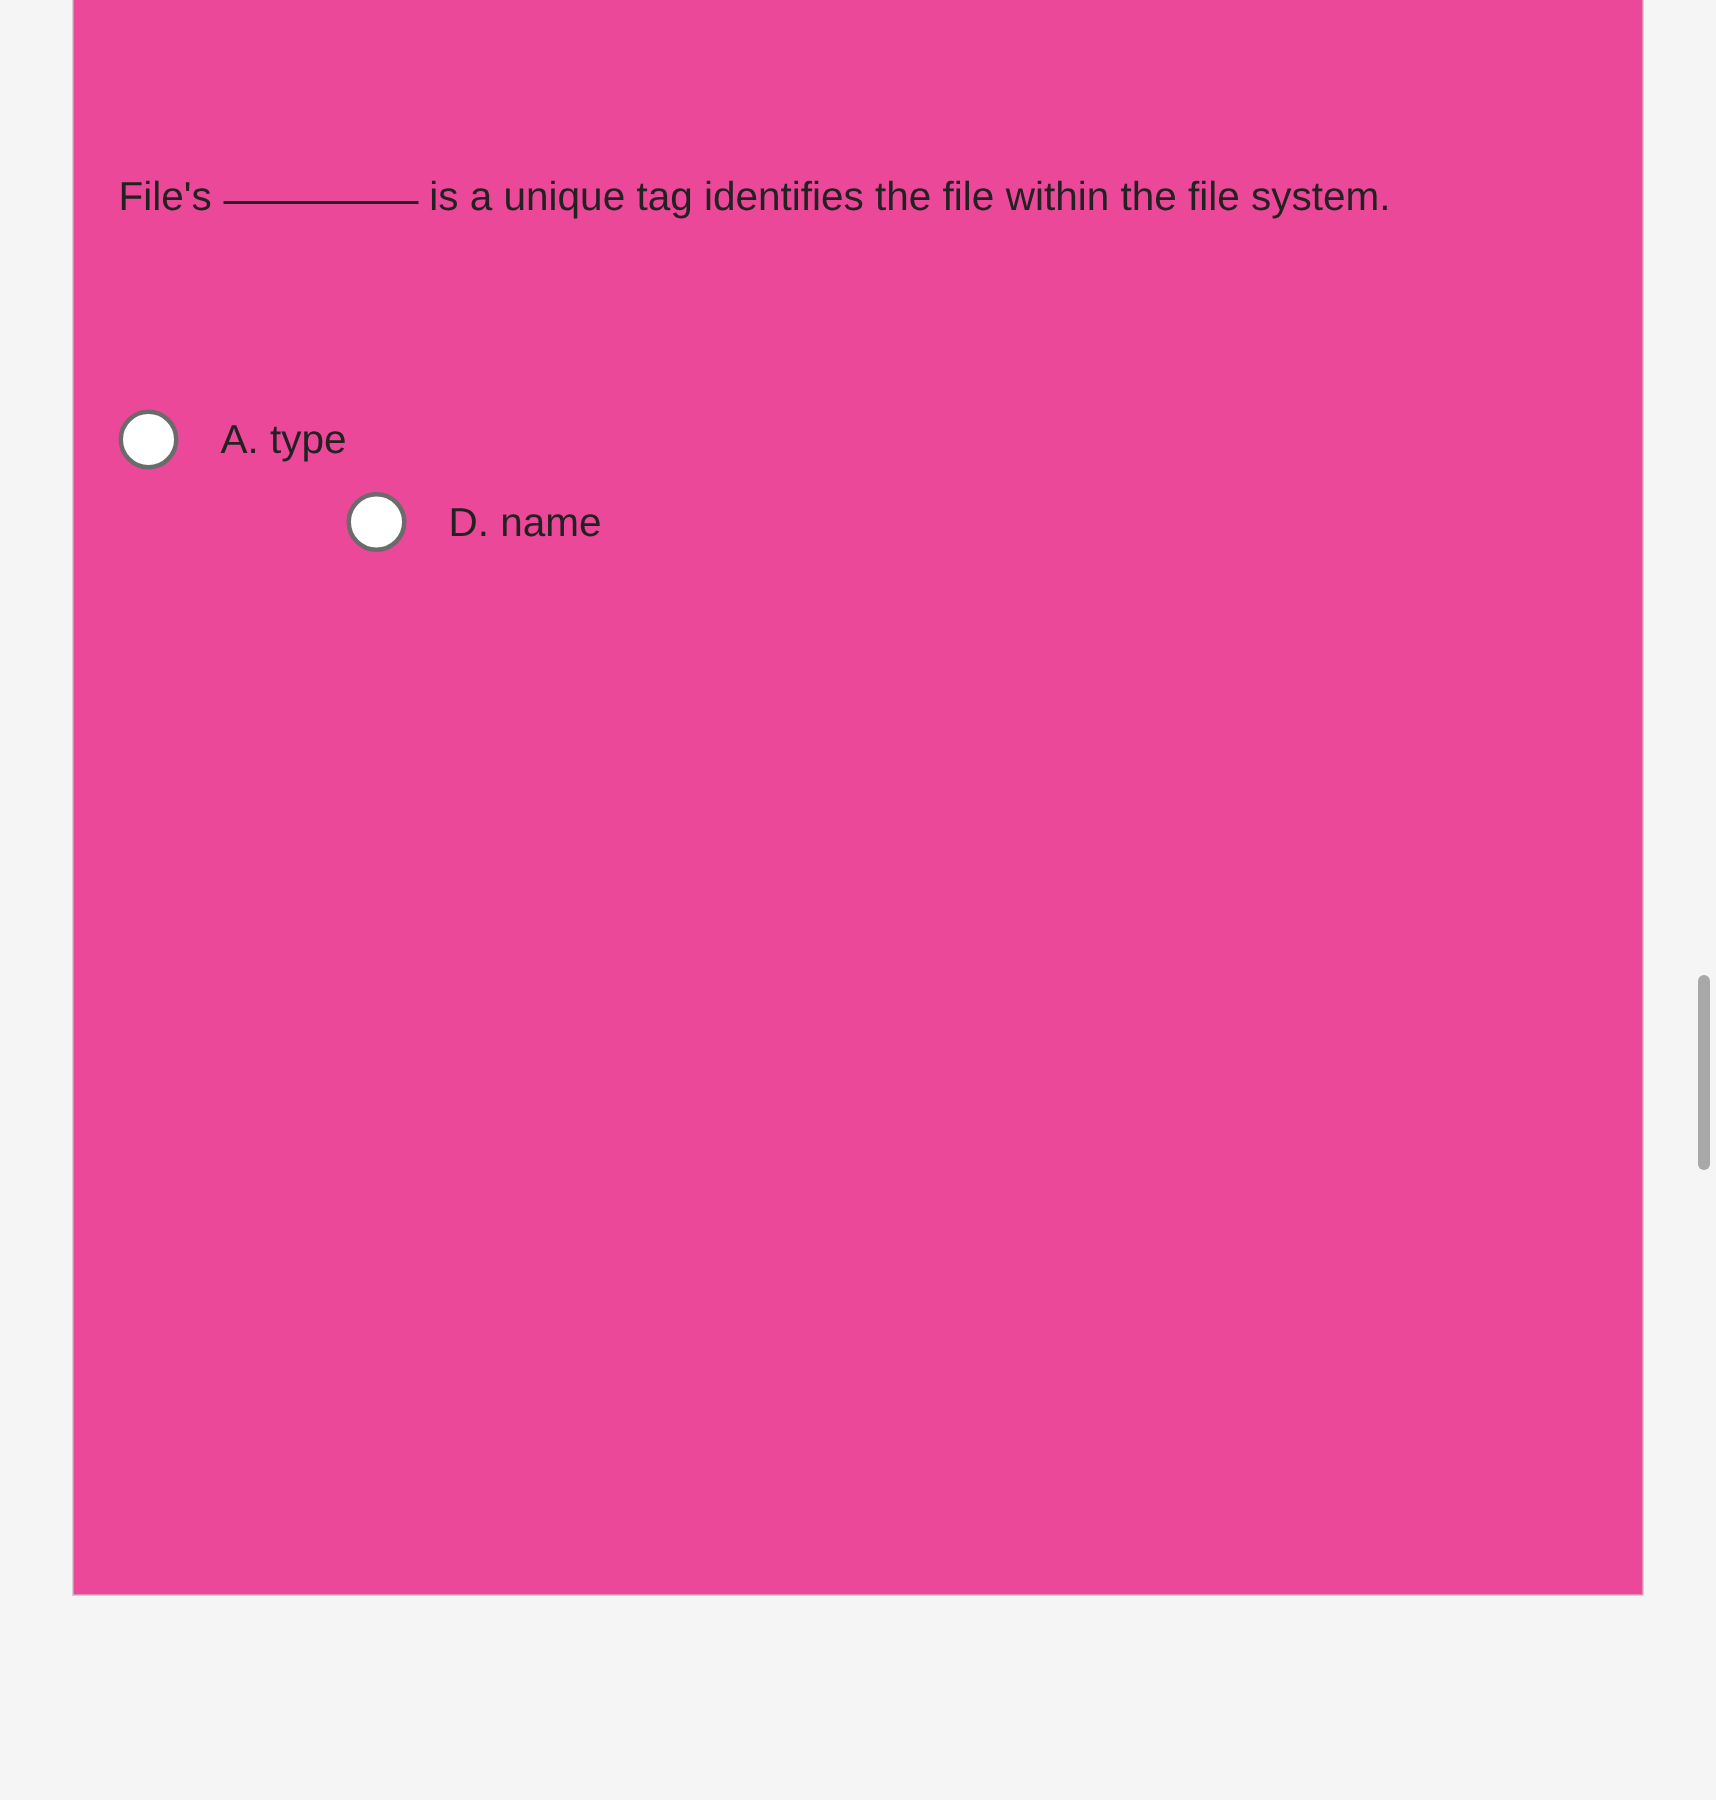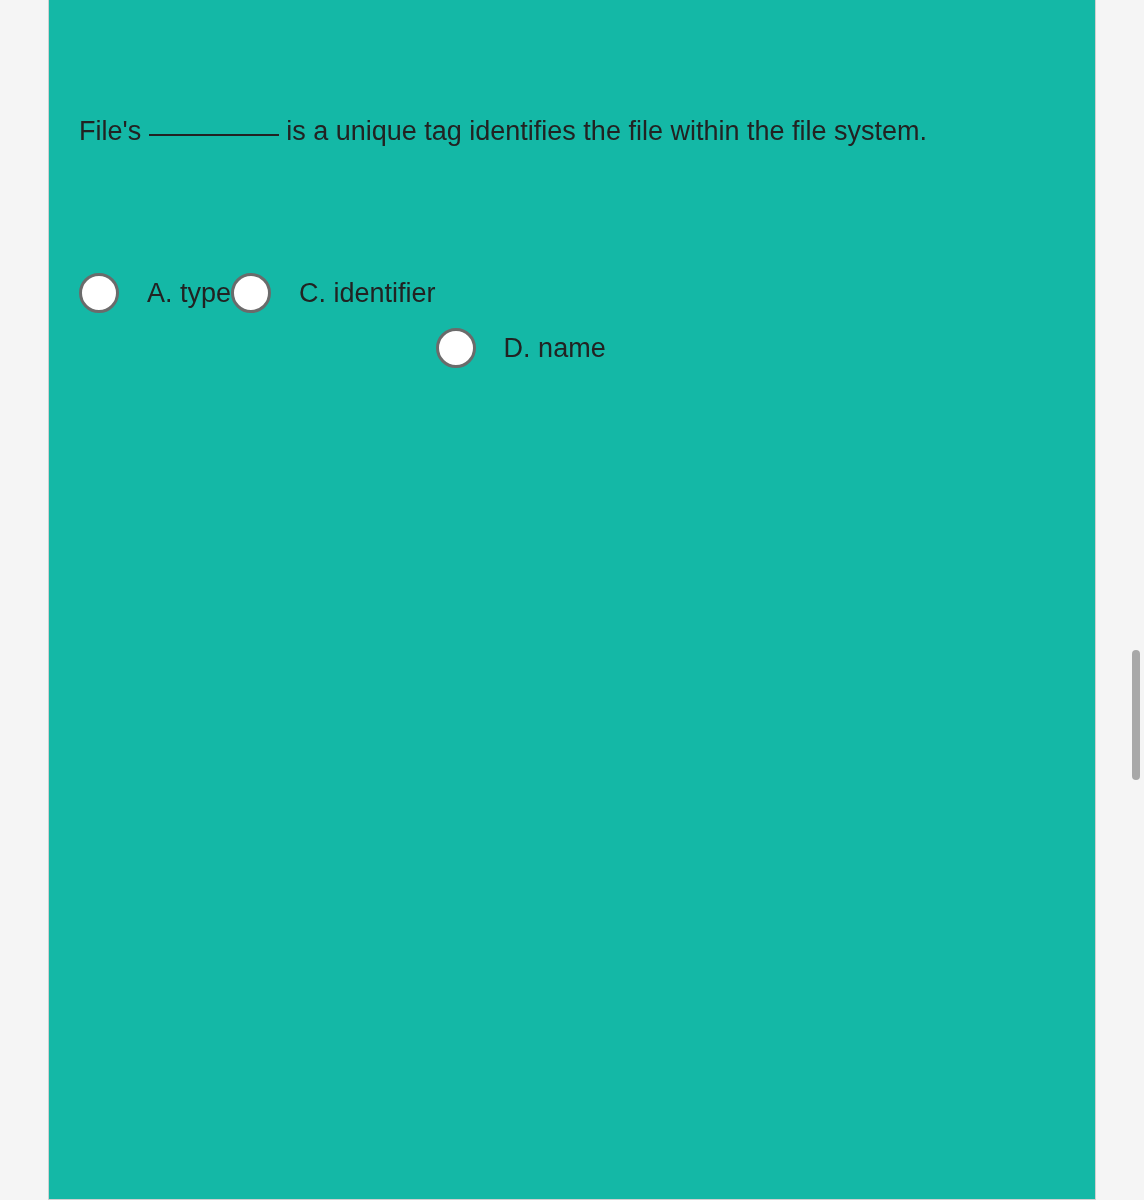--- a/index.html
+++ b/index.html
@@ -9,26 +9,26 @@
     }
     body {
       font-family: Arial, Helvetica, sans-serif;
       background: #f5f5f5;
       width: 1144px;
       height: 1200px;
       overflow: hidden;
       position: relative;
     }
     .card {
-      background: #14b8a6;
+      background: #ec4899;
       border: 1px solid #d0d0d0;
       border-top: none;
       border-radius: 0;
       margin: 0 48px;
-      height: 1200px;
+      height: 1064px;
       padding: 110px 30px 40px 30px;
       position: relative;
     }
     .question-text {
       font-size: 27px;
       color: #222;
       line-height: 1.6;
       margin-bottom: 120px;
     }
     .blank {
@@ -86,24 +86,20 @@
 <body>
 
 <div class="card">
   <div class="question-text"><span>File's </span><span class="blank"></span><span> is a unique tag identifies the file within the file system.</span></div>
 
   <div class="options">
     <div class="option opt-a">
       <span class="radio"></span>
       <span class="option-label">A. type</span>
     </div>
-    <div class="option opt-c">
-      <span class="radio"></span>
-      <span class="option-label">C. identifier</span>
-    </div>
     <div class="option opt-d">
       <span class="radio"></span>
       <span class="option-label">D. name</span>
     </div>
   </div>
 </div>
 
 <div class="scrollbar-track">
   <div class="scrollbar-thumb"></div>
 </div>

